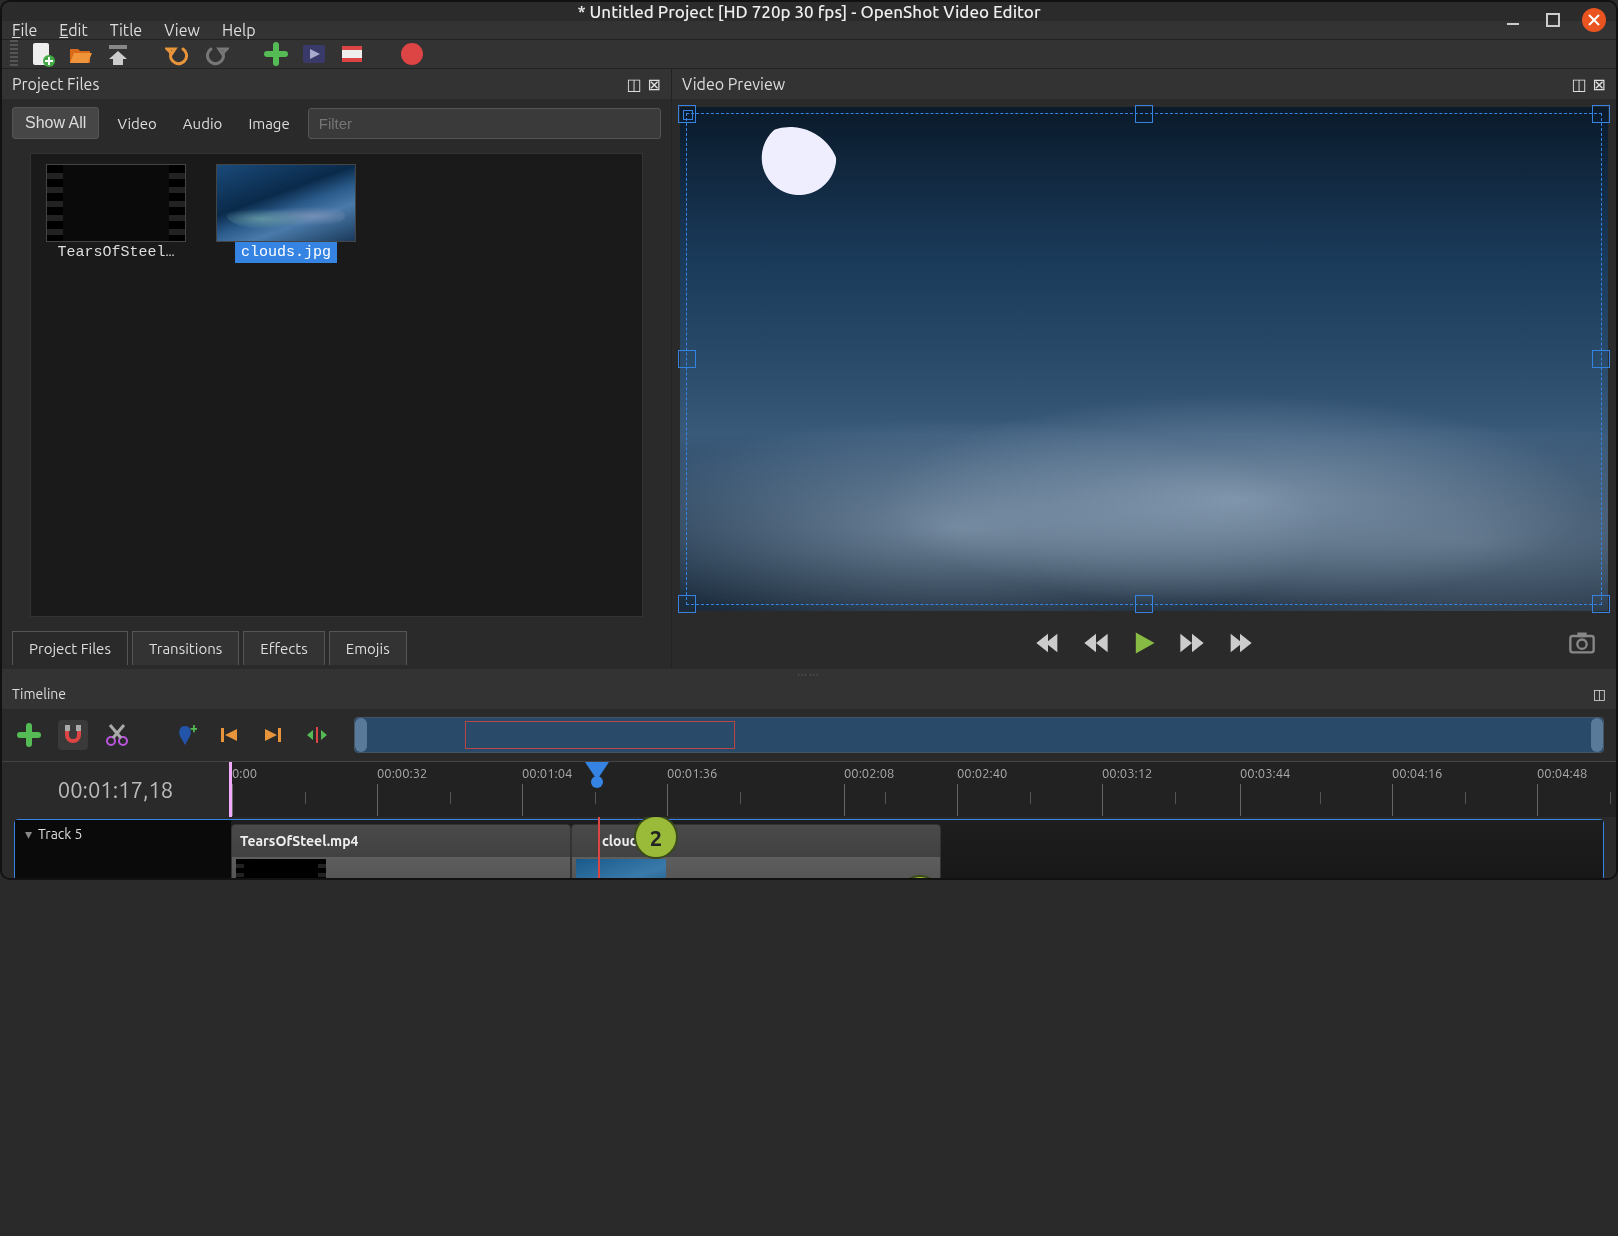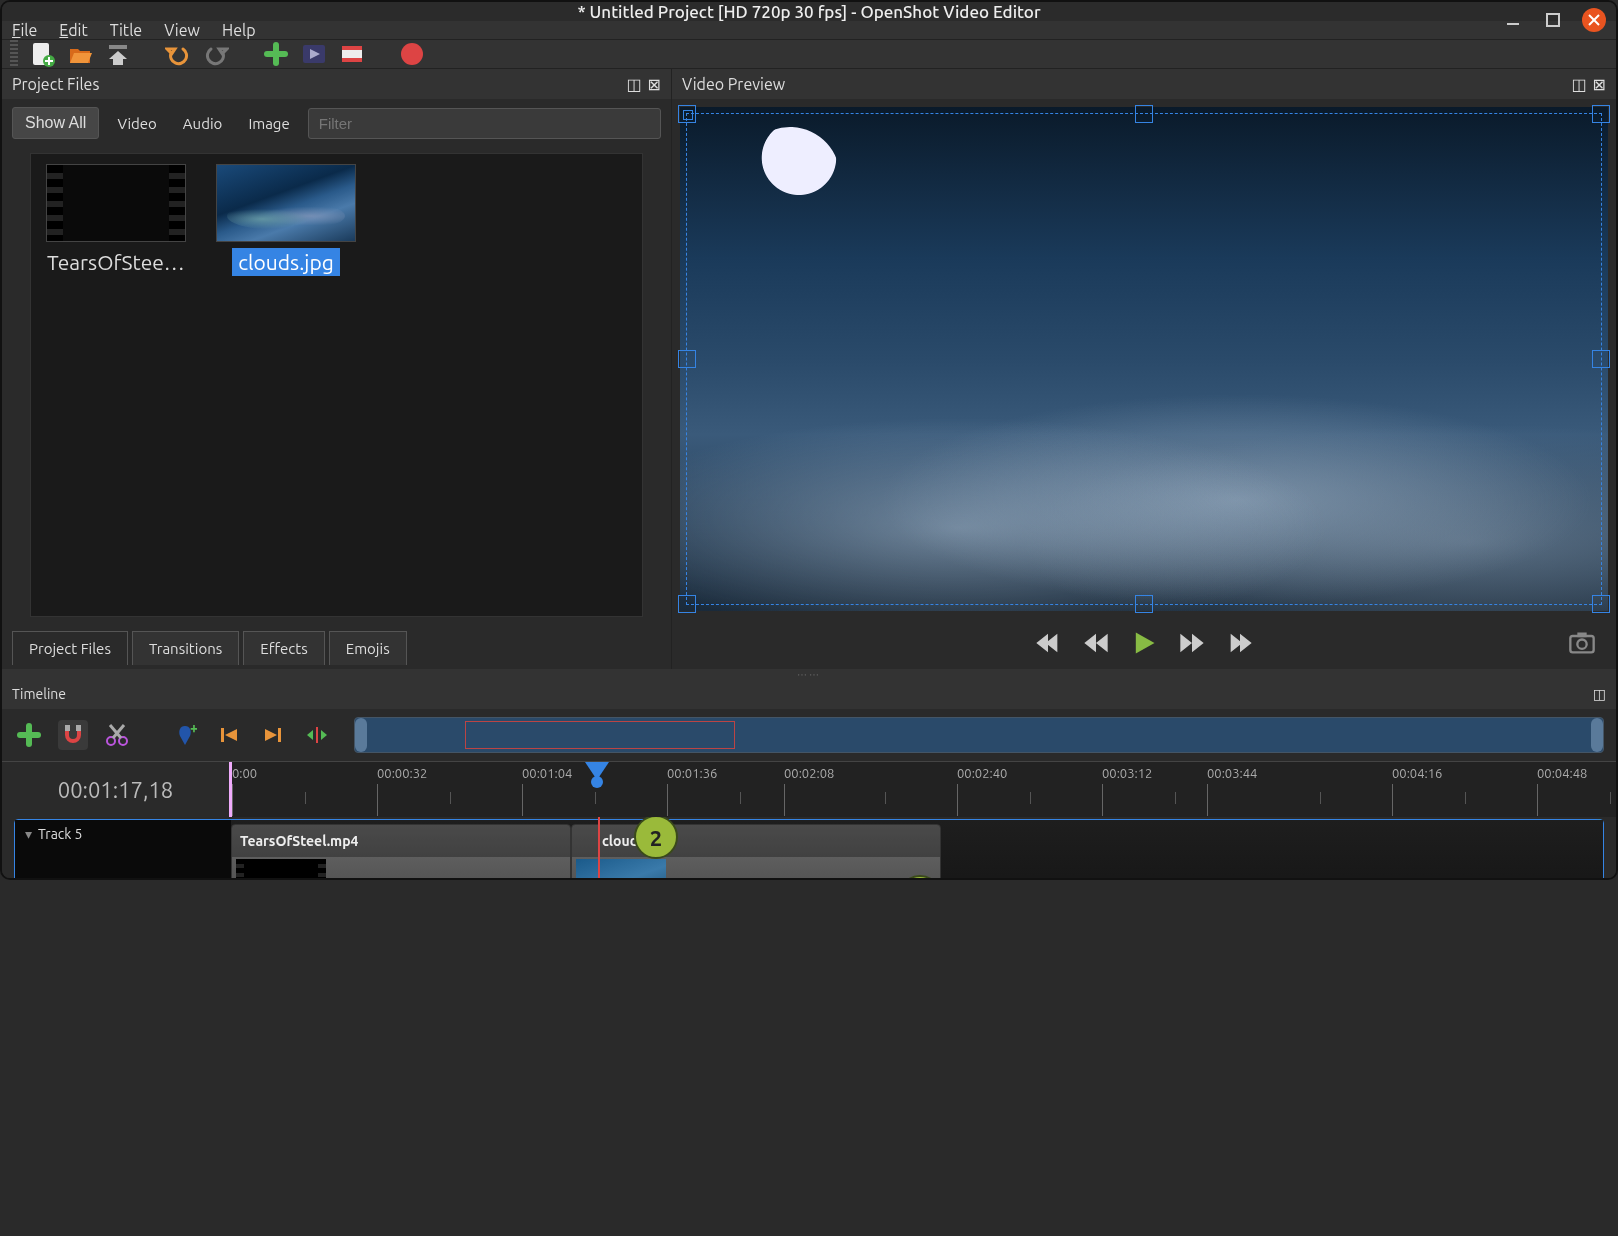--- a/index.html
+++ b/index.html
@@ -25,21 +25,21 @@
 .filter-btn { padding:6px 12px; background:#464646; border:1px solid #555; color:#ddd; font-size:16px; border-radius:3px;}
 .filter-tab { padding:6px 8px; color:#ddd; font-size:15px;}
 .filter-input { flex:1; background:#3a3a3a; border:1px solid #555; color:#aaa; padding:6px 10px; font-size:15px; border-radius:3px;}
 .file-area { flex:1; background:#1a1a1a; margin:6px 28px 10px 28px; padding:10px; display:flex; gap:20px; align-content:flex-start; flex-wrap:wrap; border:1px solid #333;}
 .file-item { width:150px; display:flex; flex-direction:column; align-items:center;}
 .thumb { width:140px; height:78px; background:#0a0a0a; border:1px solid #444; position:relative; overflow:hidden;}
 .thumb.film::before,.thumb.film::after { content:""; position:absolute; top:0; bottom:0; width:16px; background:repeating-linear-gradient(#000 0,#000 8px,#222 8px,#222 14px);}
 .thumb.film::before{left:0;} .thumb.film::after{right:0;}
 .thumb.clouds { background:linear-gradient(160deg,#1a4a7a 0%,#0a2a4a 40%,#2a5a8a 55%,#4a7aaa 70%,#1a3a5a 100%);}
 .thumb.clouds::before{content:"";position:absolute;bottom:10px;left:10px;right:10px;height:30px;background:radial-gradient(ellipse at 30% 60%,#7aa 0%,transparent 40%),radial-gradient(ellipse at 70% 50%,#89b 0%,transparent 45%);border-radius:50%;opacity:0.7;}
-.file-label { margin-top:6px; font-size:21px; color:#ddd; max-width:150px; overflow:hidden; text-overflow:ellipsis; white-space:nowrap; padding:2px 6px;}
+.file-label { font-size:15px; color:#ddd; max-width:150px; overflow:hidden; text-overflow:ellipsis; white-space:nowrap; padding:2px 6px;font-family:Liberation Mono, monospace;}
 .file-label.selected { background:#3584e4; color:#fff;}
 .bottom-tabs { display:flex; padding:4px 10px; gap:4px;}
 .bottom-tabs .tab { padding:8px 16px; background:#333; border:1px solid #555; border-bottom:none; font-size:15px;}
 .bottom-tabs .tab.active { background:#2a2a2a;}
 .right-panel { flex:1; display:flex; flex-direction:column;}
 .preview-area { flex:1; background:#111; margin:8px; position:relative; display:flex; align-items:center; justify-content:center;}
 .preview-img { width:100%; height:100%; background:linear-gradient(180deg,#0a1a2a 0%,#1a3a5a 30%,#2a4a6a 50%,#3a5a7a 65%,#1a2a3a 100%); position:relative; overflow:hidden;}
 .preview-img::before { content:""; position:absolute; top:20px; left:60px; width:100px; height:100px; border-radius:50%; background:radial-gradient(circle at 65% 35%,#eef 0%,#eef 40%,transparent 41%); transform:rotate(-20deg);}
 .preview-img::after { content:""; position:absolute; bottom:0; left:0; right:0; height:55%; background:radial-gradient(ellipse at 30% 70%,rgba(180,200,220,0.5) 0%,transparent 40%),radial-gradient(ellipse at 60% 60%,rgba(160,180,200,0.6) 0%,transparent 45%),radial-gradient(ellipse at 85% 75%,rgba(140,160,180,0.5) 0%,transparent 40%);}
 .preview-overlay { position:absolute; inset:6px; border:1px dashed #3584e4; pointer-events:none;}
@@ -326,27 +326,27 @@
         <div class="ruler" id="ruler">
           <div class="playhead-marker" style="left:353px"></div>
         <div class="ruler-tick" style="left: 0px;">0:00</div>
             <div class="minor-tick" style="left: 72.5px;"></div>
             <div class="ruler-tick" style="left: 145px;">00:00:32</div>
             <div class="minor-tick" style="left: 217.5px;"></div>
             <div class="ruler-tick" style="left: 290px;">00:01:04</div>
             <div class="minor-tick" style="left: 362.5px;"></div>
             <div class="ruler-tick" style="left: 435px;">00:01:36</div>
             <div class="minor-tick" style="left: 507.5px;"></div>
-            <div class="ruler-tick" style="left: 552px;">00:02:08</div>
+            <div class="ruler-tick" style="left: 612px;">00:02:08</div>
             <div class="minor-tick" style="left: 652.5px;"></div>
             <div class="ruler-tick" style="left: 725px;">00:02:40</div>
             <div class="minor-tick" style="left: 797.5px;"></div>
             <div class="ruler-tick" style="left: 870px;">00:03:12</div>
             <div class="minor-tick" style="left: 942.5px;"></div>
-            <div class="ruler-tick" style="left: 975px;">00:03:44</div>
+            <div class="ruler-tick" style="left: 1008px;">00:03:44</div>
             <div class="minor-tick" style="left: 1087.5px;"></div>
             <div class="ruler-tick" style="left: 1160px;">00:04:16</div>
             <div class="minor-tick" style="left: 1232.5px;"></div>
             <div class="ruler-tick" style="left: 1305px;">00:04:48</div>
             <div class="minor-tick" style="left: 1377.5px;"></div>
           </div>
       </div>
 
       <div class="tracks-area">
         <div class="playhead-line" style="left:596px"></div>

